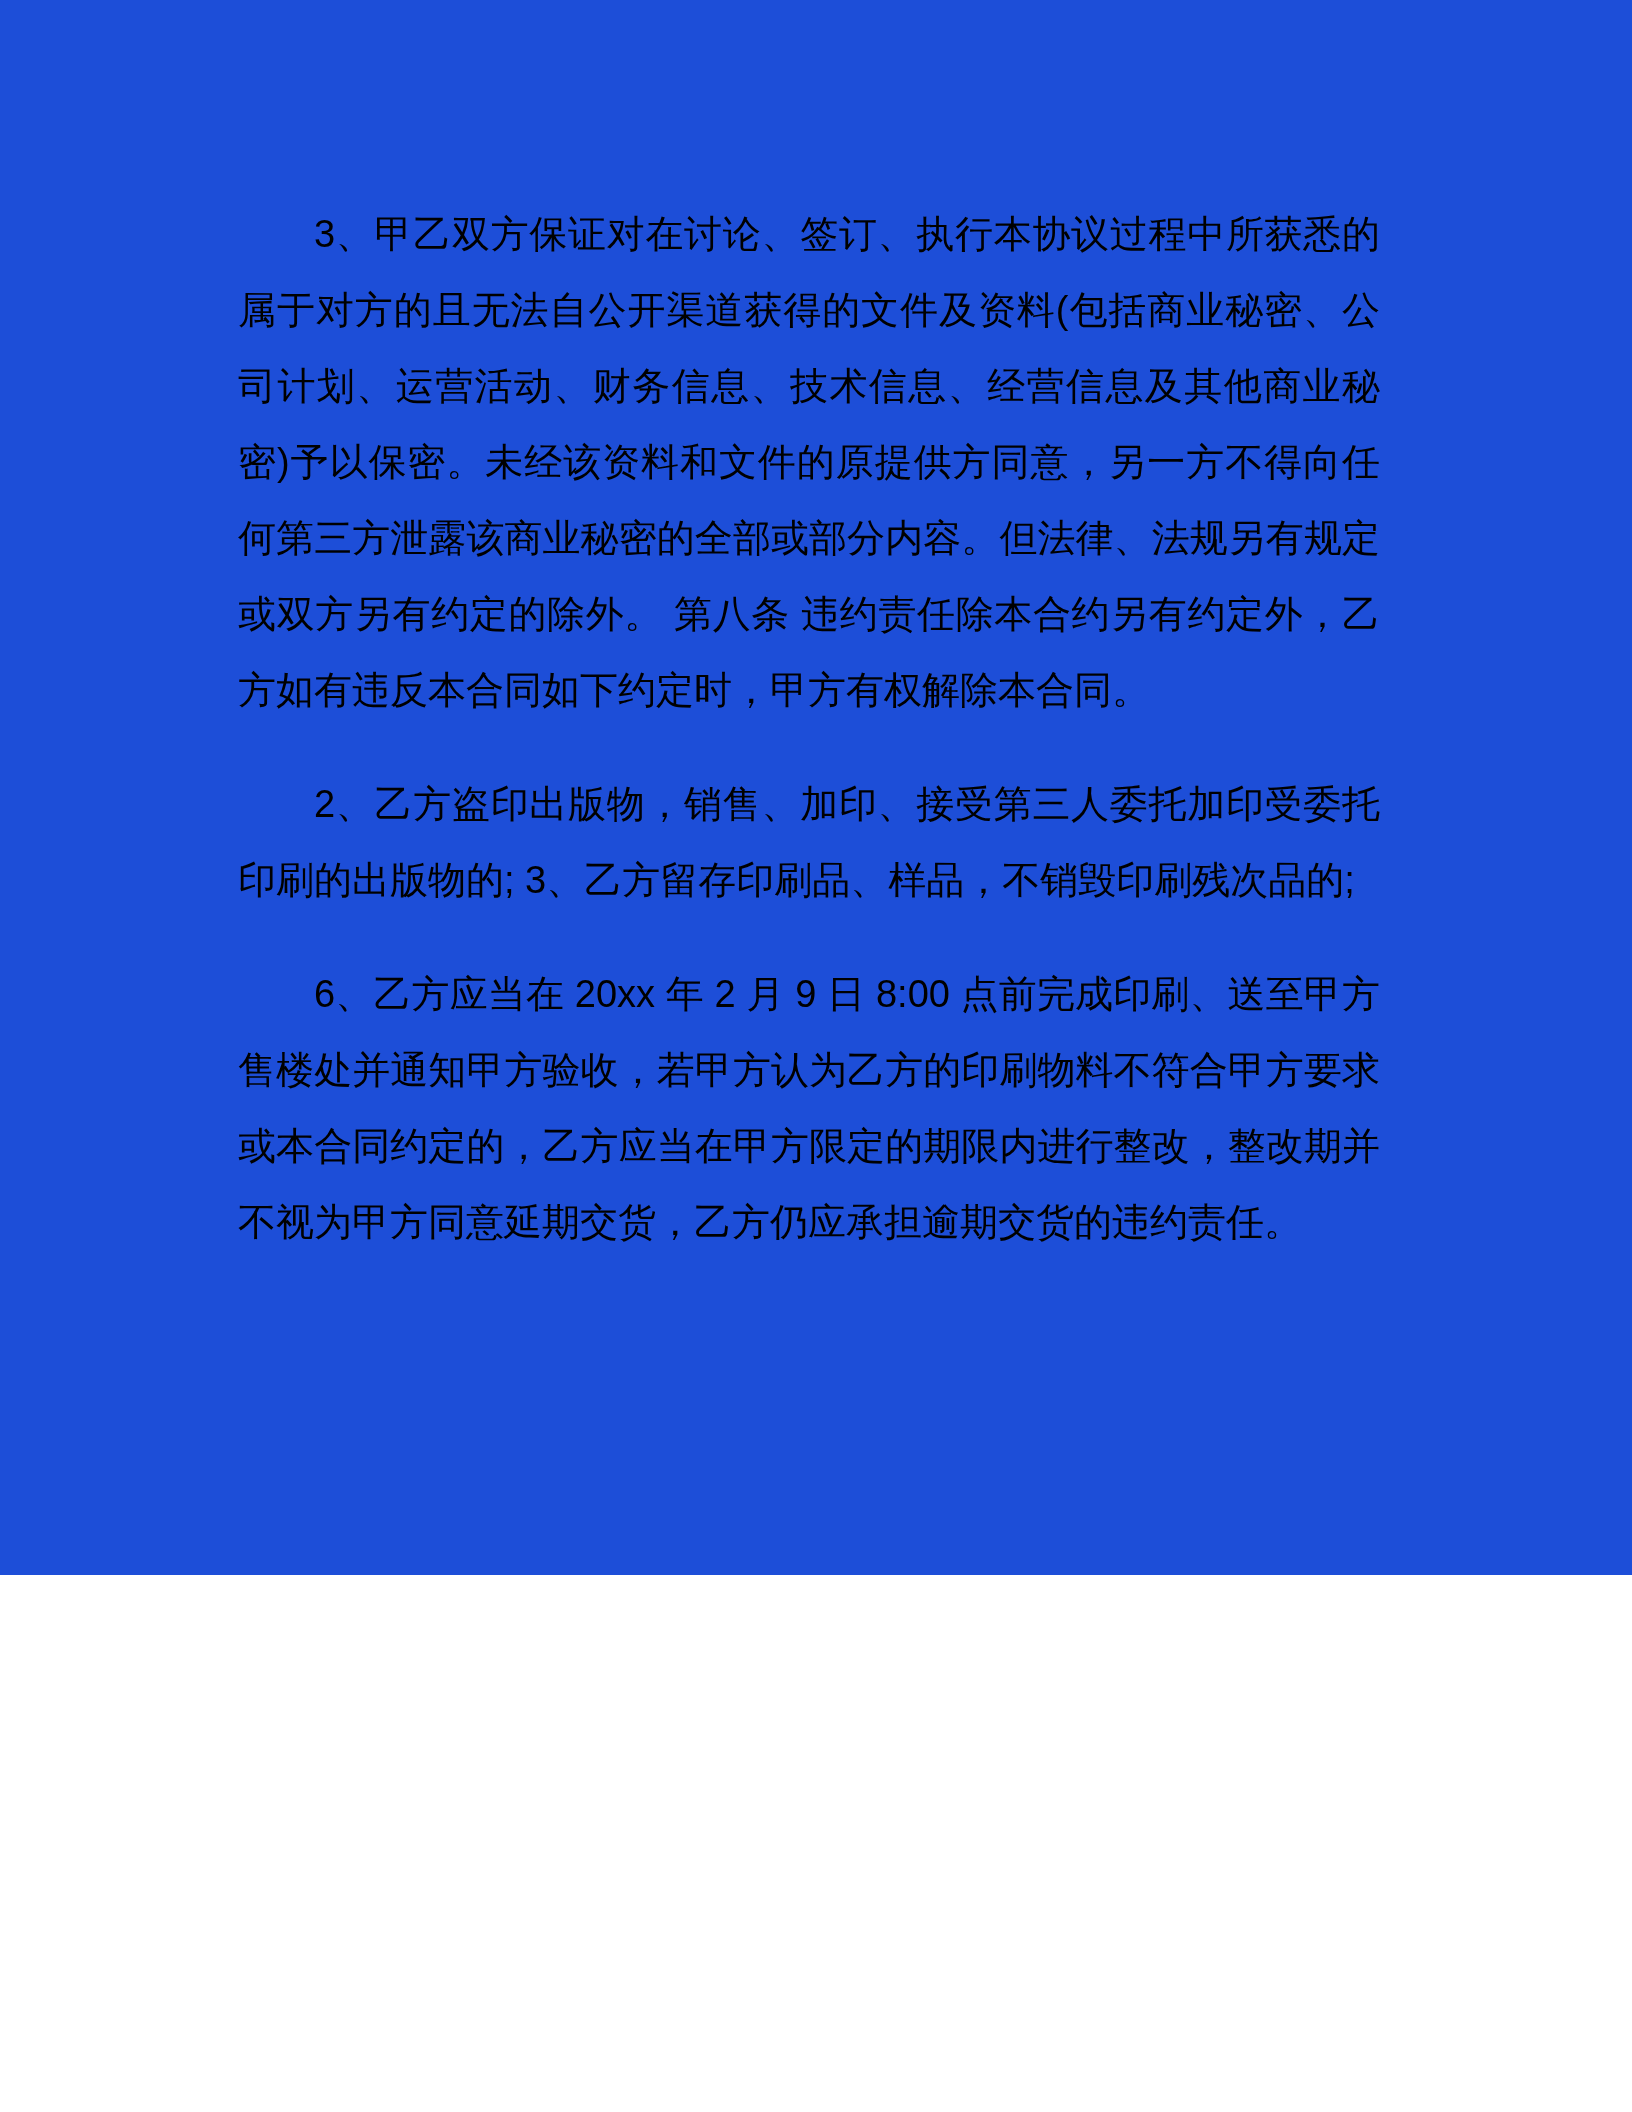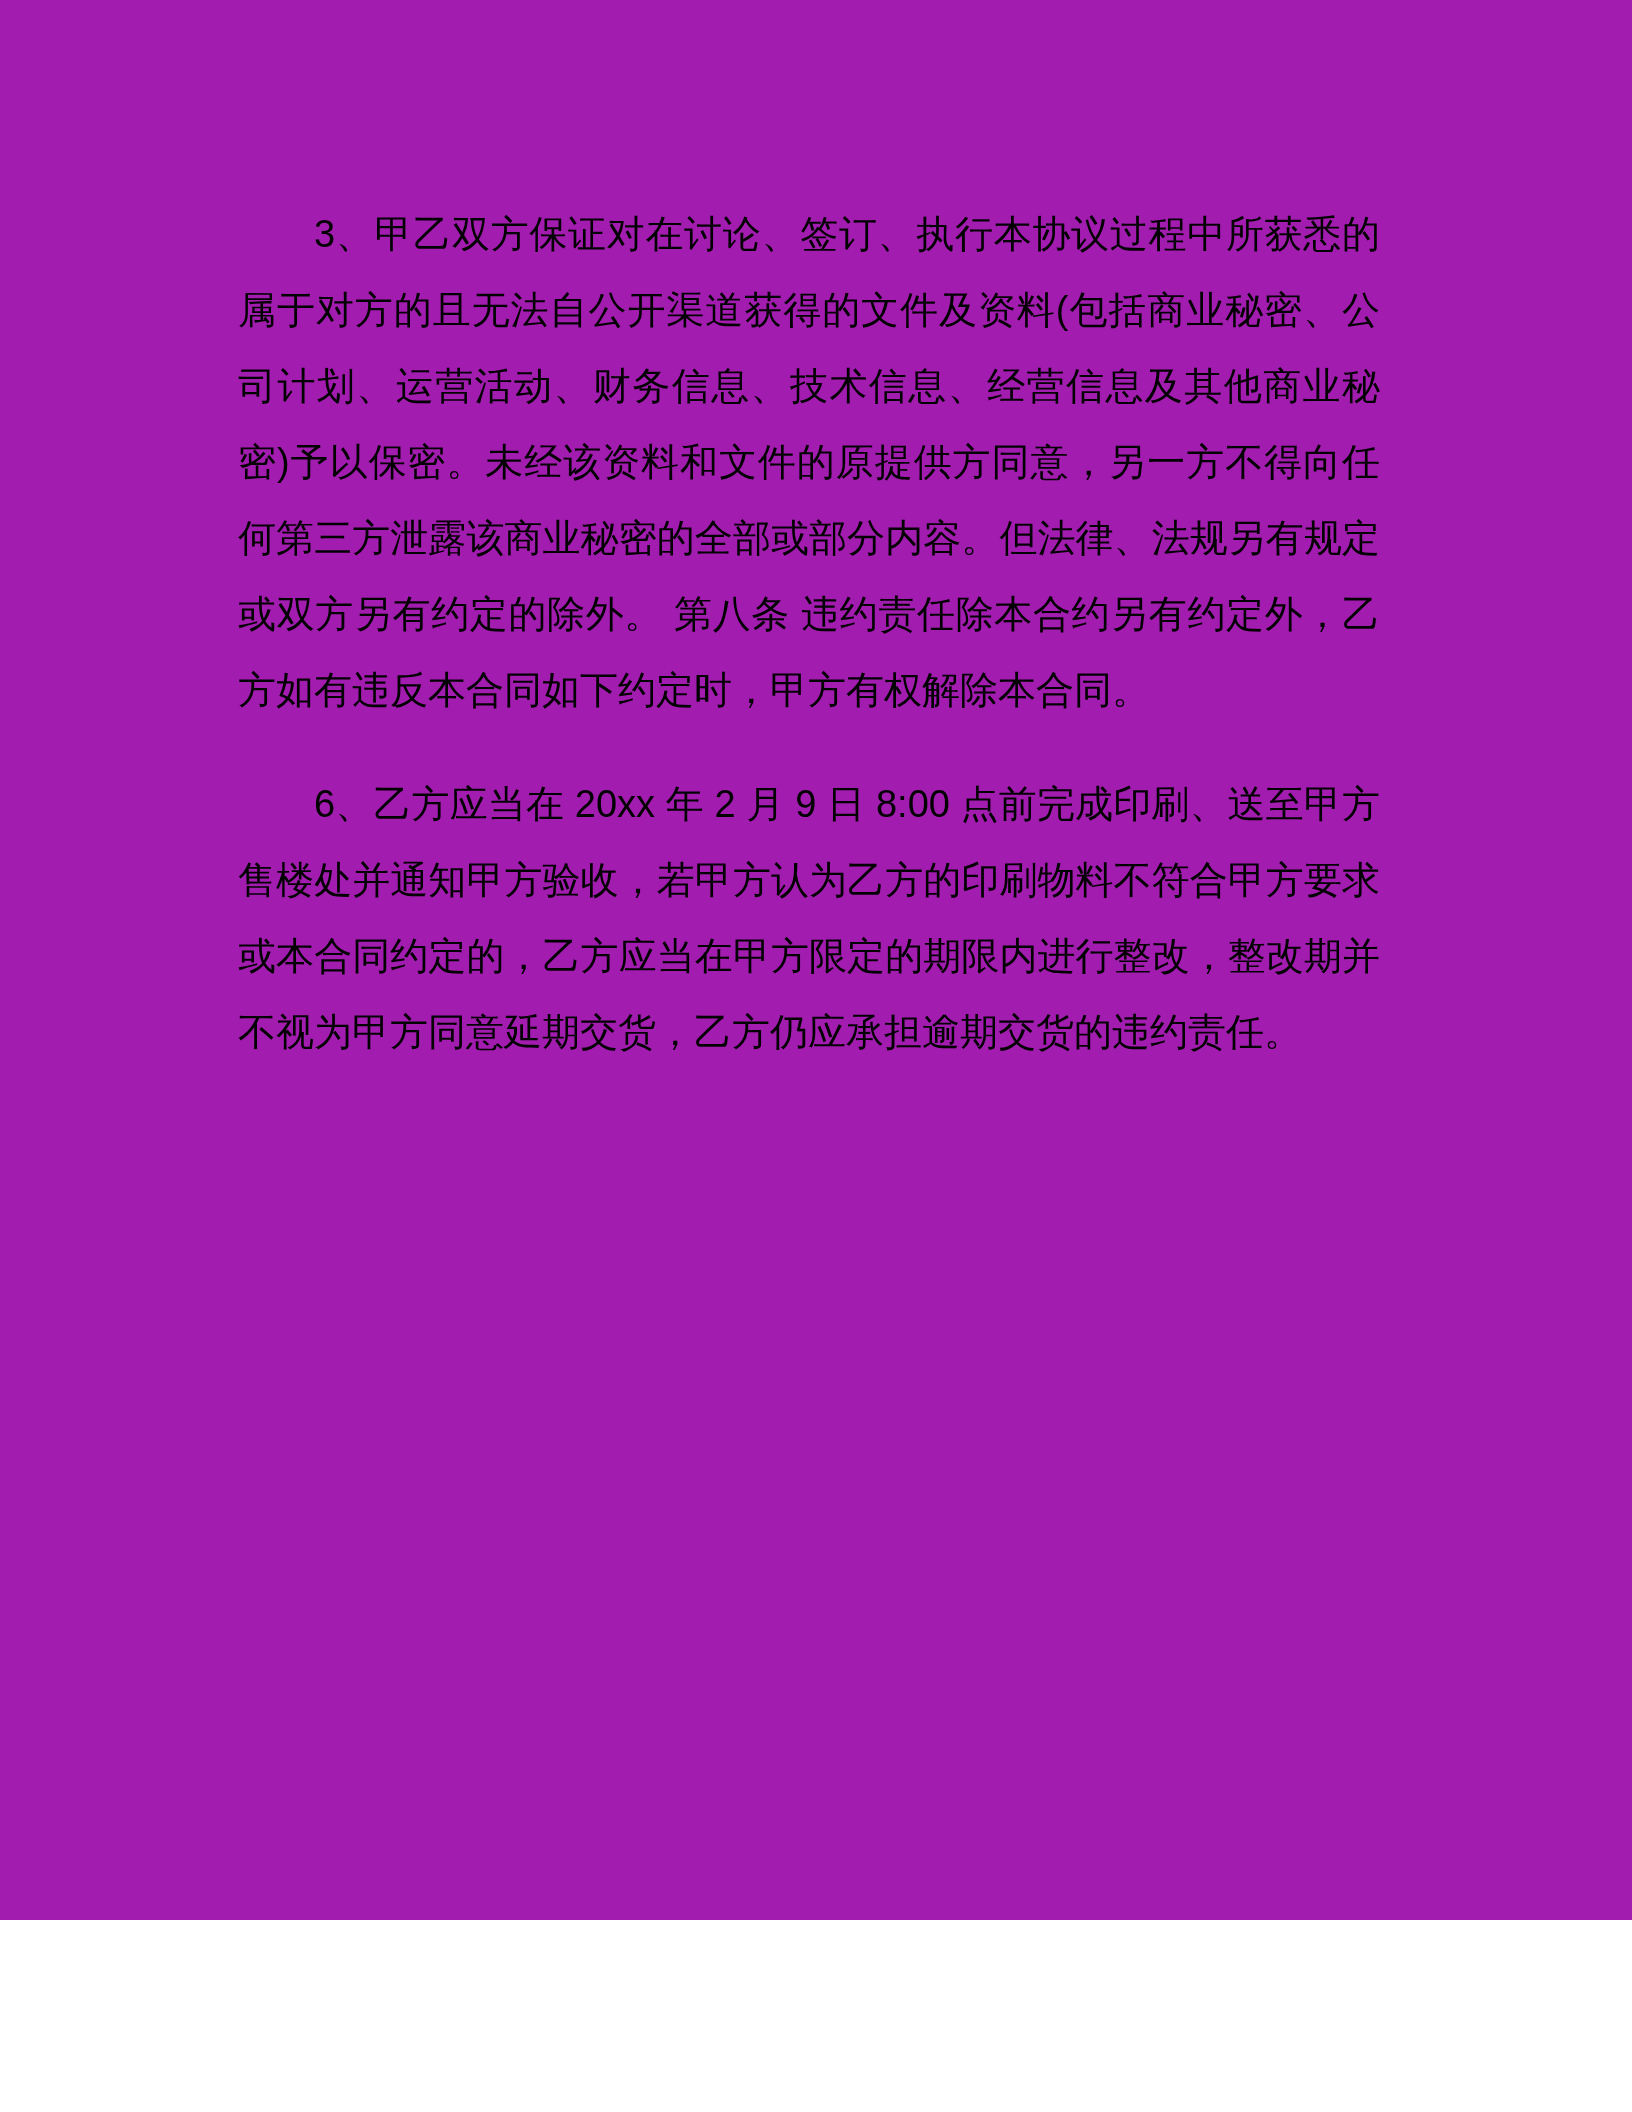--- a/index.html
+++ b/index.html
@@ -3,23 +3,23 @@
 <meta charset="utf-8">
 <style>
   html, body {
     margin: 0;
     padding: 0;
     background: #ffffff;
   }
   .page {
     position: relative;
     width: 1632px;
-    height: 1920px;
+    height: 1575px;
     margin: 0 auto;
-    background: #a21caf;
+    background: #1d4ed8;
     box-sizing: border-box;
     padding: 196px 252px 120px 238px;
     font-family: "Liberation Sans", "DejaVu Sans", sans-serif;
     font-size: 38px;
     line-height: 76px;
     color: #000000;
     overflow: hidden;
   }
   .doc-body {
     text-align: justify;
@@ -32,15 +32,16 @@
   .doc-body p:last-child {
     margin-bottom: 0;
   }
 </style>
 </head>
 <body>
 
 <div class="page">
   <div class="doc-body">
     <p>3、甲乙双方保证对在讨论、签订、执行本协议过程中所获悉的属于对方的且无法自公开渠道获得的文件及资料(包括商业秘密、公司计划、运营活动、财务信息、技术信息、经营信息及其他商业秘密)予以保密。未经该资料和文件的原提供方同意，另一方不得向任何第三方泄露该商业秘密的全部或部分内容。但法律、法规另有规定或双方另有约定的除外。 第八条 违约责任除本合约另有约定外，乙方如有违反本合同如下约定时，甲方有权解除本合同。</p>
+    <p>2、乙方盗印出版物，销售、加印、接受第三人委托加印受委托印刷的出版物的; 3、乙方留存印刷品、样品，不销毁印刷残次品的;</p>
     <p>6、乙方应当在 20xx 年 2 月 9 日 8:00 点前完成印刷、送至甲方售楼处并通知甲方验收，若甲方认为乙方的印刷物料不符合甲方要求或本合同约定的，乙方应当在甲方限定的期限内进行整改，整改期并不视为甲方同意延期交货，乙方仍应承担逾期交货的违约责任。</p>
   </div>
 </div>
 
 </body></html>

